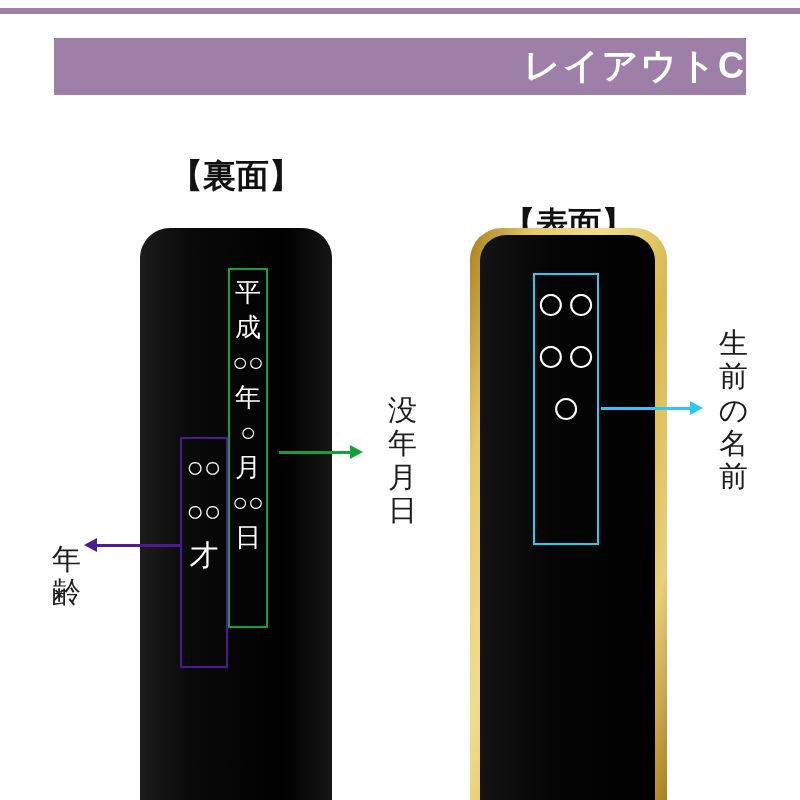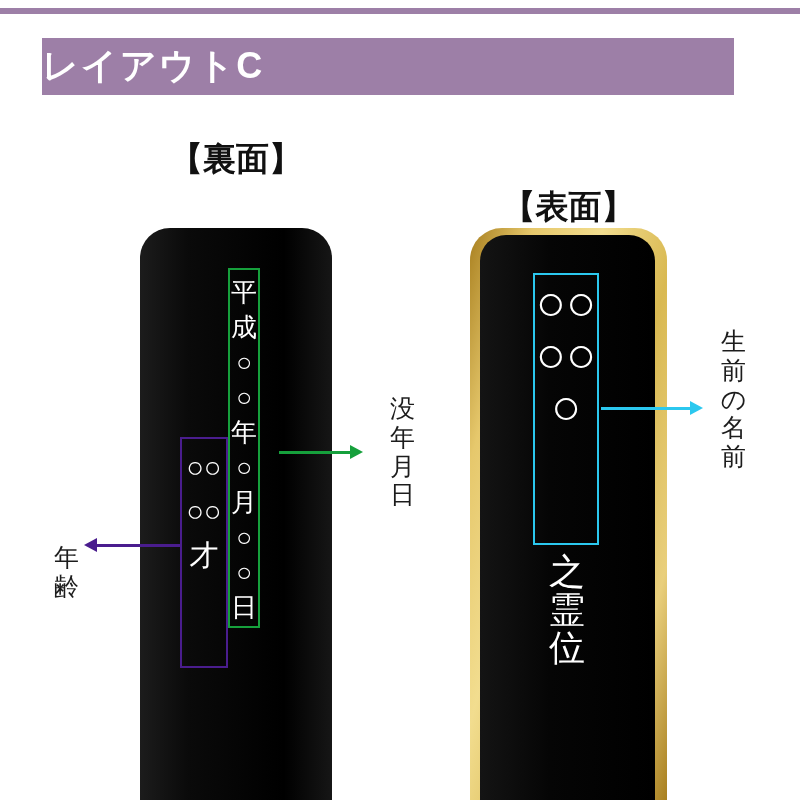--- a/index.html
+++ b/index.html
@@ -2,66 +2,66 @@
 <html style="--accent: #9d7fa7; --date_box_green: #16a03c; --age_box_purple: #4a1d8e; --name_box_cyan: #2bc8ef; --tablet_black: #0b0b0b; --gold_light: #f2dd8f; --gold_mid: #d9b952; --gold_dark: #a87f1f; --text_white: #ffffff;"><head>
 <meta charset="utf-8">
 <style>
   html,body { margin:0; padding:0; background:#ffffff; }
   body { font-family:"Liberation Sans","DejaVu Sans",sans-serif; }
 
   .canvas { position:relative; width:800px; height:800px; margin:0 auto; background:#ffffff; overflow:hidden; }
 
   
   .top-strip { position:absolute; left:0; top:8px; width:800px; height:6px; background:var(--accent,#9d7fa7); }
-  .header-band { position:absolute; left:42px; top:38px; width:692px; height:57px;
-                 background:var(--accent,#9d7fa7); display:flex; align-items:center; justify-content:flex-start; }
+  .header-band { position:absolute; left:54px; top:38px; width:692px; height:57px;
+                 background:var(--accent,#9d7fa7); display:flex; align-items:center; justify-content:flex-end; }
   .header-title { color:#ffffff; font-size:36px; font-weight:bold; letter-spacing:2px; }
 
   
-  .side-label { position:absolute; top:137px; font-size:33px; font-weight:bold; color:#111111; text-align:center; }
+  .side-label { position:absolute; top:154px; font-size:33px; font-weight:bold; color:#111111; text-align:center; }
   .back-side-label { left:140px; width:192px; }
   .front-side-label { left:470px; width:197px;margin-top:48px; }
 
   
   .tablet { position:absolute; top:228px; height:572px; }
   .tablet-back { left:140px; width:192px; border-radius:30px 30px 0 0;
                  background:linear-gradient(90deg,#1c1c1c,#0a0a0a 25%,#000000 75%,#161616); }
   .tablet-front { left:470px; width:197px; border-radius:32px 32px 0 0;
                   background:linear-gradient(105deg,var(--gold_dark,#a87f1f),#e6c86c 18%,var(--gold_light,#f2dd8f) 38%,var(--gold_mid,#d9b952) 60%,#e9cf7c 82%,var(--gold_dark,#a87f1f)); }
   .tablet-face { position:absolute; left:10px; right:12px; top:7px; bottom:0; border-radius:26px 26px 0 0;
                  background:linear-gradient(90deg,#141414,#050505 40%,#000000); }
 
   
   .vtext { word-break:break-all; text-align:center; color:#ffffff;
            font-family:"Liberation Serif","DejaVu Serif",serif; }
 
   
   .annot-box { position:absolute; box-sizing:border-box; }
-  .green-box  { left:88px; top:40px;  width:32px; height:360px; border:2px solid var(--date_box_green,#16a03c); }
+  .green-box  { left:88px; top:40px;  width:40px; height:360px; border:2px solid var(--date_box_green,#16a03c); }
   .purple-box { left:40px; top:209px; width:48px; height:231px; border:2px solid var(--age_box_purple,#4a1d8e); }
   .cyan-box   { left:53px; top:38px;  width:66px; height:272px; border:2px solid var(--name_box_cyan,#2bc8ef); }
 
   .date-text    { font-size:26px; line-height:35px; padding-top:5px; }
   .age-text     { font-size:29px; line-height:44px; padding-top:6px; }
   .name-circles { font-size:50px; line-height:52px; padding-top:2px; }
   .suffix-text  { position:absolute; left:50%; transform:translateX(-50%); top:318px; width:44px;
                   font-size:36px; line-height:38px; letter-spacing:1px; }
 
   
   .arrow { position:absolute; display:flex; align-items:center; height:14px; }
   .arrow-line { height:3px; flex:1; background:currentColor; }
   .head-right { width:0; height:0; border-top:7px solid transparent; border-bottom:7px solid transparent; border-left:13px solid currentColor; }
   .head-left  { width:0; height:0; border-top:7px solid transparent; border-bottom:7px solid transparent; border-right:13px solid currentColor; }
   .green-arrow  { left:279px; top:445px; width:84px;  color:var(--date_box_green,#16a03c); }
   .purple-arrow { left:84px;  top:538px; width:97px;  color:var(--age_box_purple,#4a1d8e); }
   .cyan-arrow   { left:601px; top:401px; width:102px; color:var(--name_box_cyan,#2bc8ef); }
 
   
   .callout-label { position:absolute; width:33px; word-break:break-all; text-align:center;
-                   color:#1c1c1c; font-size:25px; line-height:1.15; }
+                   color:#1c1c1c; font-size:29px; line-height:1.15; }
   .date-callout { left:386px; top:394px; }
   .age-callout  { left:50px;  top:506px;margin-top:37px; }
   .name-callout { left:717px; top:327px; }
 </style>
 </head>
 <body>
 
 <div class="canvas">
 
   <div class="top-strip"></div>
@@ -92,21 +92,20 @@
     <div class="head-left"></div>
     <div class="arrow-line"></div>
   </div>
   <div class="callout-label age-callout">年齢</div>
 
   <div class="tablet tablet-front">
     <div class="tablet-face">
       <div class="annot-box cyan-box">
         <div class="vtext name-circles">○○○○○</div>
       </div>
-      <div class="vtext suffix-text">之霊位</div>
     </div>
   </div>
 
   <div class="arrow cyan-arrow">
     <div class="arrow-line"></div>
     <div class="head-right"></div>
   </div>
   <div class="callout-label name-callout">生前の名前</div>
 
 </div>

